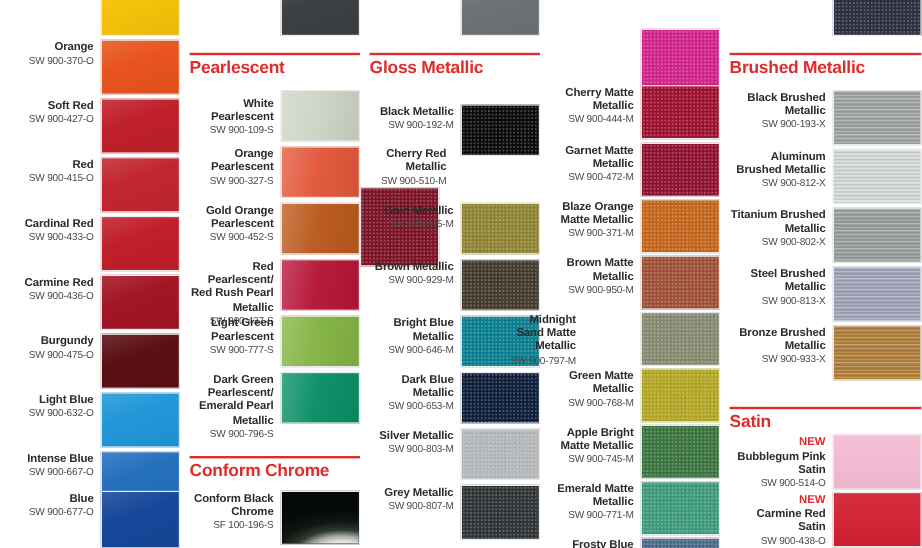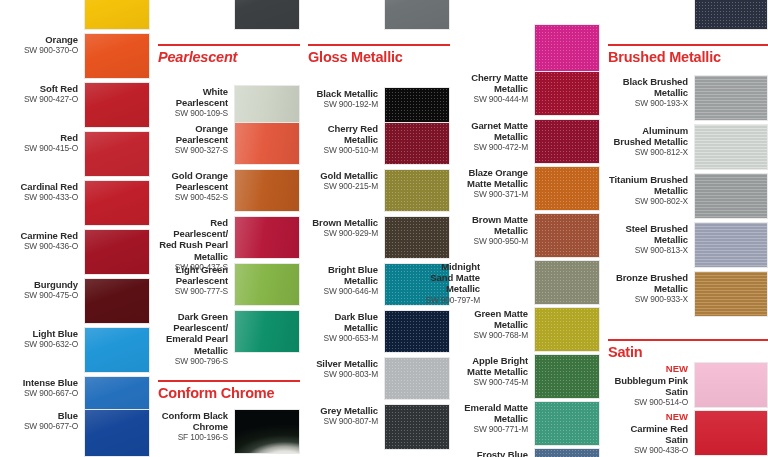--- a/index.html
+++ b/index.html
@@ -232,30 +232,30 @@
         <div class="label-block">
           <div class="sw-name">Blue</div>
           <div class="sw-code">SW 900-677-O</div>
         </div>
         <div class="chip" style="height: 48px; background: rgb(22, 71, 154);">
           <div class="grain gloss"></div>
         </div>
       </div>
     </div>
     <div class="column" style="left: 150px;">
-      <div class="section-head" style="top: 44px; font-style: italic;">
+      <div class="section-head" style="top: 44px;">
         <div class="section-rule"></div>
         <div class="section-title">Pearlescent</div>
       </div>
       <div class="swatch-row" style="top: -18px;">
         <div class="chip" style="height: 48px; background: rgb(60, 64, 67);">
           <div class="grain gloss"></div>
         </div>
       </div>
-      <div class="swatch-row" style="top: 85px;">
+      <div class="swatch-row" style="top: 75px; align-items: center;">
         <div class="label-block">
           <div class="sw-name">White Pearlescent</div>
           <div class="sw-code">SW 900-109-S</div>
         </div>
         <div class="chip" style="height: 43px; background: rgb(206, 212, 198);">
           <div class="grain pearl"></div>
         </div>
       </div>
       <div class="swatch-row" style="top: 122px;">
         <div class="label-block">
@@ -328,21 +328,21 @@
       </div>
       <div class="swatch-row" style="top: 75px; margin-top: 12px;">
         <div class="label-block">
           <div class="sw-name">Black Metallic</div>
           <div class="sw-code">SW 900-192-M</div>
         </div>
         <div class="chip" style="height: 43px; background: rgb(11, 11, 12);">
           <div class="grain metallic"></div>
         </div>
       </div>
-      <div class="swatch-row" style="top: 122px;">
+      <div class="swatch-row" style="top: 122px; flex-direction: column;">
         <div class="label-block">
           <div class="sw-name">Cherry Red Metallic</div>
           <div class="sw-code">SW 900-510-M</div>
         </div>
         <div class="chip" style="height: 43px; background: rgb(124, 19, 39);">
           <div class="grain metallic"></div>
         </div>
       </div>
       <div class="swatch-row" style="top: 169px;">
         <div class="label-block">

